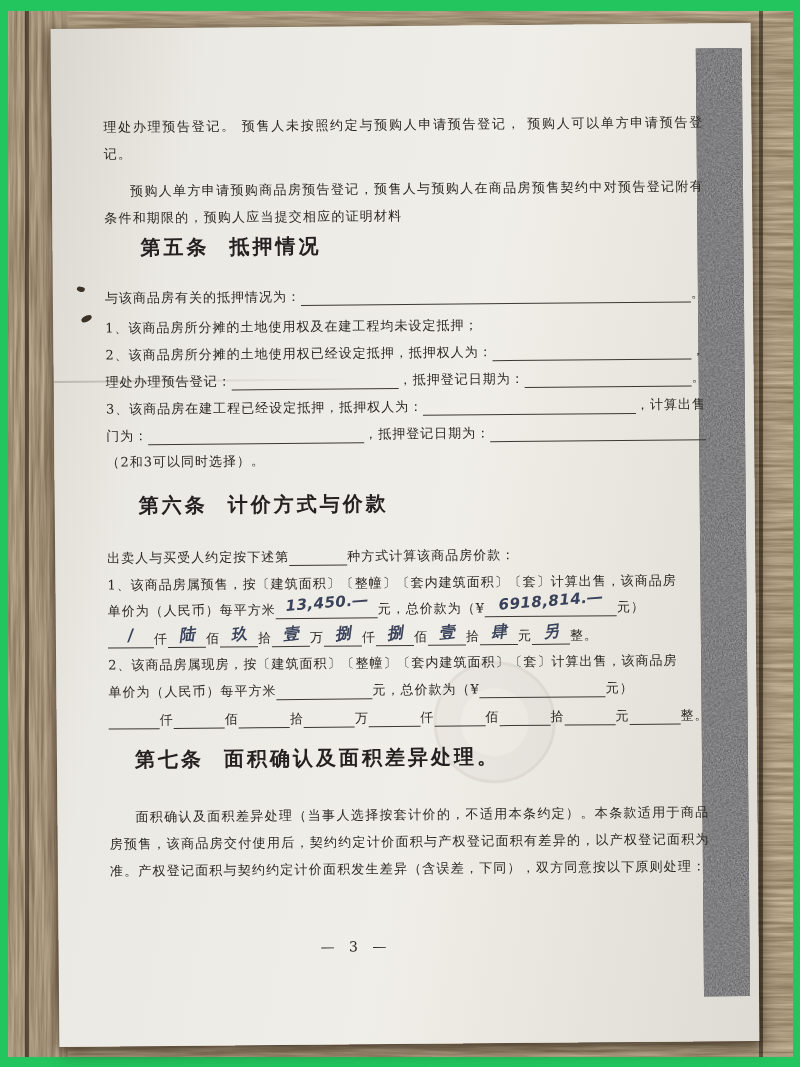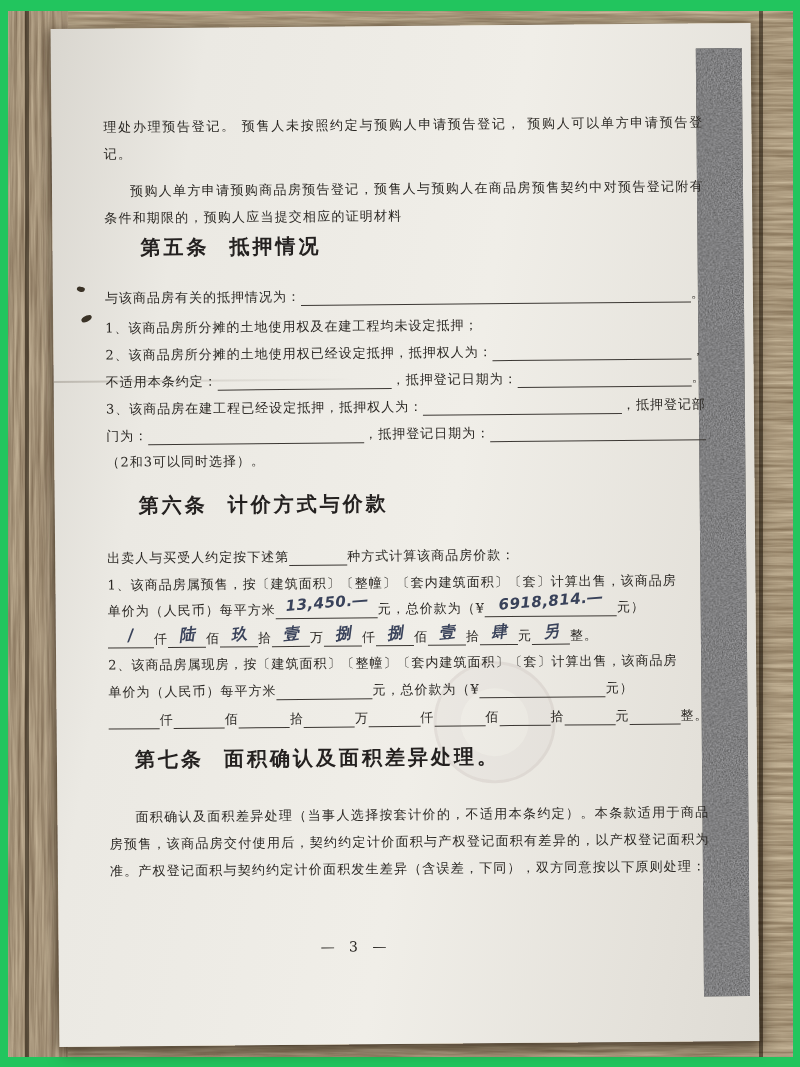--- a/index.html
+++ b/index.html
@@ -114,31 +114,31 @@
     <div class="line" style="top:288px">
       <span class="t">1、该商品房所分摊的土地使用权及在建工程均未设定抵押；</span>
     </div>
 
     <div class="line" style="top:315px">
       <span class="t">2、该商品房所分摊的土地使用权已经设定抵押，抵押权人为：</span>
       <span class="blank"></span>
       <span class="t">，</span>
     </div>
     <div class="line" style="top:342px">
-      <span class="t">不适用本条约定：</span>
+      <span class="t">理处办理预告登记：</span>
       <span class="blank"></span>
       <span class="t">，抵押登记日期为：</span>
       <span class="blank"></span>
       <span class="t">。</span>
     </div>
 
     <div class="line" style="top:369px">
       <span class="t">3、该商品房在建工程已经设定抵押，抵押权人为：</span>
       <span class="blank"></span>
-      <span class="t">，抵押登记部</span>
+      <span class="t">，计算出售</span>
     </div>
     <div class="line" style="top:396px">
       <span class="t">门为：</span>
       <span class="blank"></span>
       <span class="t">，抵押登记日期为：</span>
       <span class="blank"></span>
     </div>
 
     <div class="line" style="top:422px">
       <span class="t">（2和3可以同时选择）。</span>

